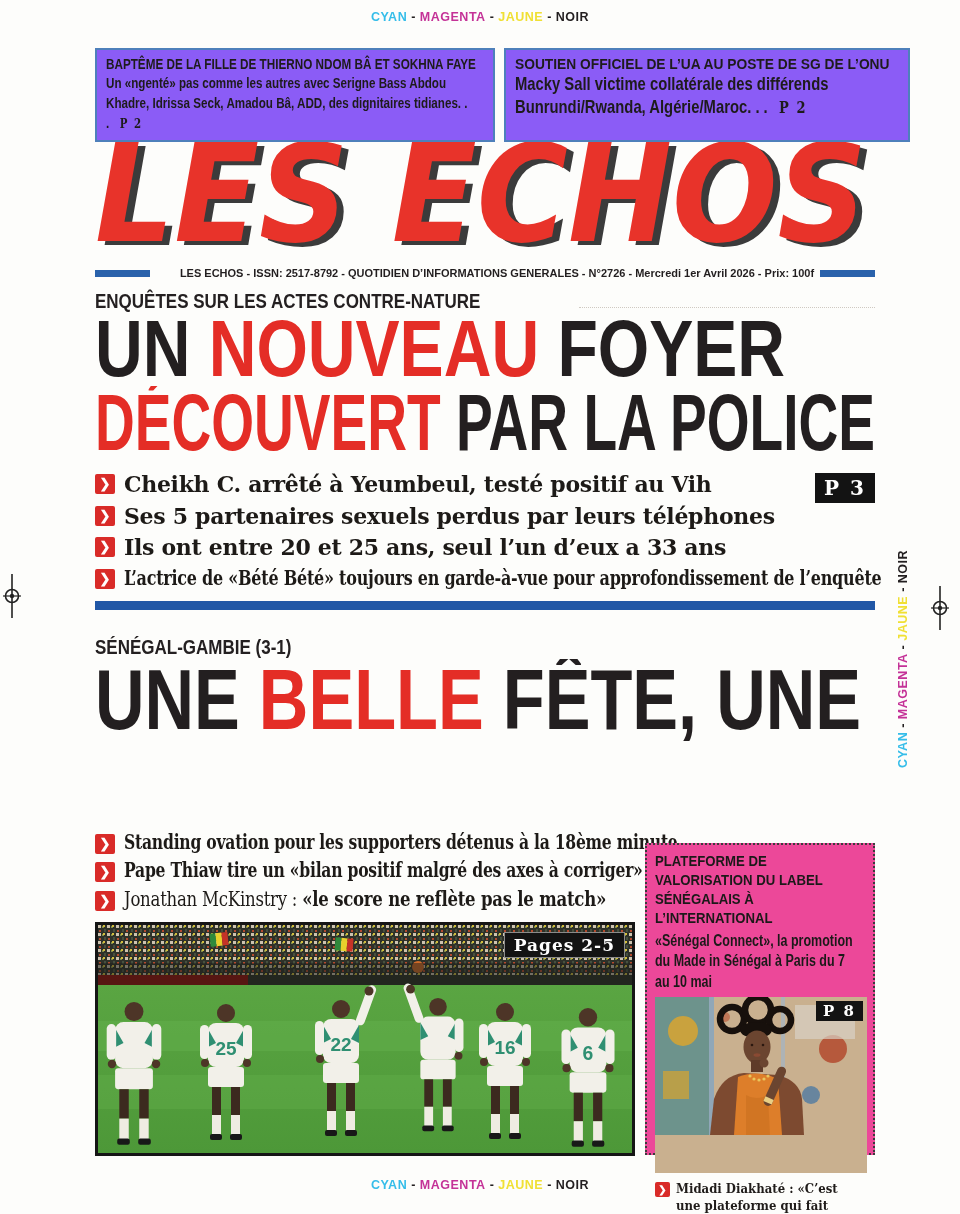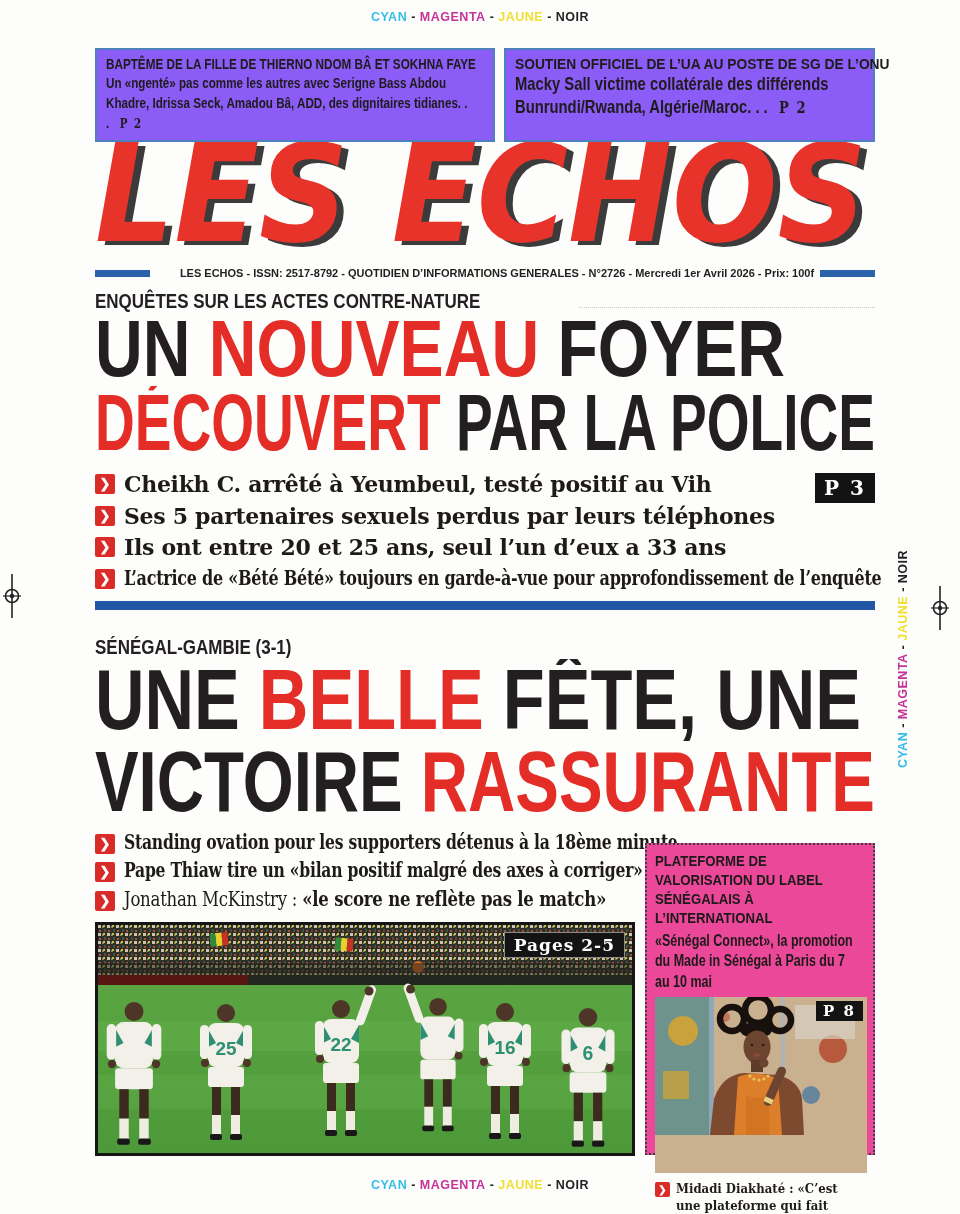--- a/index.html
+++ b/index.html
@@ -19,21 +19,21 @@
 
   
   .sx{display:inline-block;transform-origin:0 50%;white-space:nowrap;}
   .sxw{display:block;transform-origin:0 0;}
   .s95{transform:scaleX(.95);} .s85{transform:scaleX(.85);} .s80{transform:scaleX(.80);}
   .s78{transform:scaleX(.78);} .s75{transform:scaleX(.75);} .s90{transform:scaleX(.90);}
 
   
   .teasers{position:absolute;top:48px;left:95px;width:780px;display:flex;gap:9px;}
   .teaser{border:2px solid #4e80bb;background:#8b5cf6;box-sizing:border-box;padding:5px 9px 7px;}
-  .teaser.lft{width:400px;} .teaser.rgt{width:371px;}
+  .teaser.lft{width:400px;} .teaser.rgt{width:406px;}
   .t-kick{font-weight:bold;color:#1e1b1c;}
   .teaser.lft .t-kick{font-size:15px;}
   .teaser.rgt .t-kick{font-size:14.5px;}
   .t-body{font-weight:bold;color:#1e1b1c;}
   .teaser.lft .t-body{font-size:15.5px;line-height:1.3;width:133%;}
   .teaser.rgt .t-body{font-size:18.5px;line-height:1.24;width:125%;}
   .pg{font-family:"DejaVu Serif",serif;font-weight:bold;font-size:.88em;letter-spacing:2px;margin-left:14px;}
 
   
   .masthead{position:absolute;top:142px;left:95px;width:780px;height:116px;}
@@ -157,25 +157,20 @@
   </div>
 
   <div class="divider"></div>
 
   <div class="kicker k2">
     <span class="kt sx s85">SÉNÉGAL-GAMBIE (3-1)</span>
   </div>
   <div class="hline h2a">
     <svg width="780" height="82" viewBox="0 0 780 82">
       <text class="hl" x="0" y="70" font-size="86" textLength="766" lengthAdjust="spacingAndGlyphs" xml:space="preserve"><tspan class="ink">UNE </tspan><tspan class="red">BELLE</tspan><tspan class="ink"> FÊTE, UNE</tspan></text>
-    </svg>
-  </div>
-  <div class="hline h2b">
-    <svg width="780" height="82" viewBox="0 0 780 82">
-      <text class="hl" x="0" y="70" font-size="86" textLength="780" lengthAdjust="spacingAndGlyphs" xml:space="preserve"><tspan class="ink">VICTOIRE </tspan><tspan class="red">RASSURANTE</tspan></text>
     </svg>
   </div>
   <div class="bullets bl2">
     <div class="bullet">
       <span class="chev">❯</span>
       <span class="btxt sx s80">Standing ovation pour les supporters détenus à la 18ème minute</span>
     </div>
     <div class="bullet">
       <span class="chev">❯</span>
       <span class="btxt sx s80">Pape Thiaw tire un «bilan positif malgré des axes à corriger»</span>

